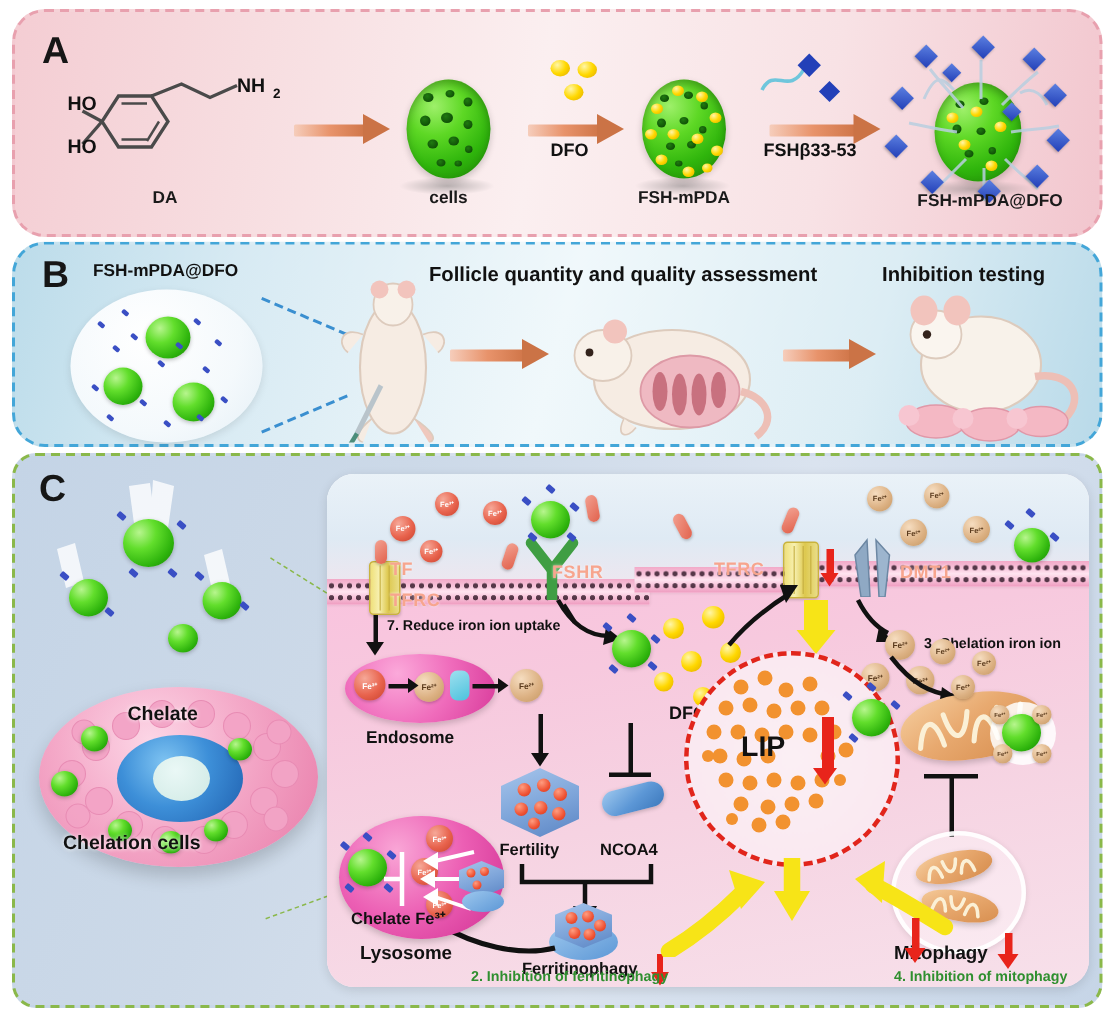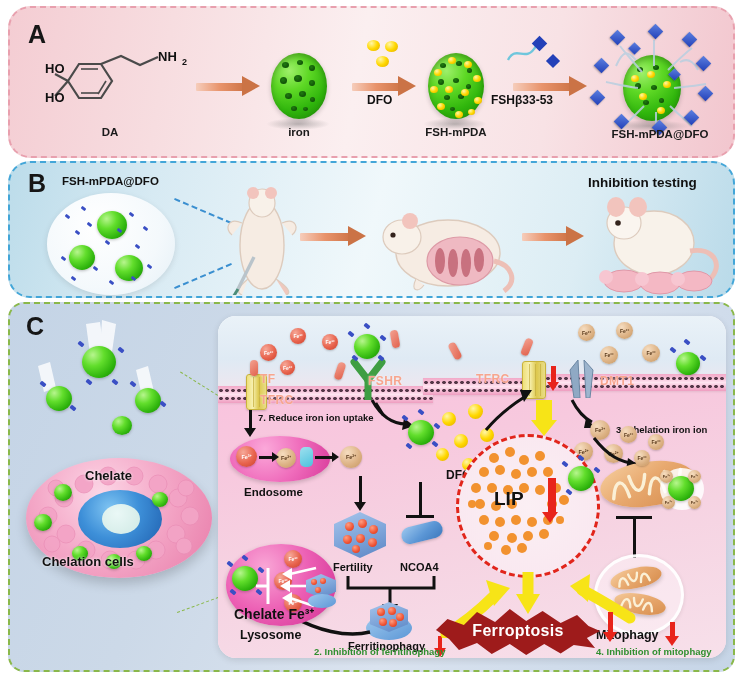--- a/index.html
+++ b/index.html
@@ -169,21 +169,21 @@
     <div class="pore" style="left:38px;top:12px;width:6px;height:6px;"></div>
     <div class="pore" style="left:9px;top:24px;width:7px;height:7px;"></div>
     <div class="pore" style="left:23px;top:22px;width:8px;height:7px;"></div>
     <div class="pore" style="left:38px;top:27px;width:6px;height:6px;"></div>
     <div class="pore" style="left:14px;top:40px;width:7px;height:6px;"></div>
     <div class="pore" style="left:28px;top:38px;width:7px;height:6px;"></div>
     <div class="pore" style="left:39px;top:44px;width:5px;height:5px;"></div>
     <div class="pore" style="left:20px;top:53px;width:6px;height:5px;"></div>
     <div class="pore" style="left:32px;top:54px;width:5px;height:4px;"></div>
   </div>
-  <span class="cap" style="left:249px;top:118px;width:80px;">iron</span>
+  <span class="cap" style="left:249px;top:118px;width:80px;">cells</span>
 
   <div class="ydot" style="left:357px;top:32px;width:13px;height:11px;"></div>
   <div class="ydot" style="left:375px;top:33px;width:13px;height:11px;"></div>
   <div class="ydot" style="left:366px;top:48px;width:13px;height:11px;"></div>
   <div class="arrowS" style="left:342px;top:72px;width:64px;">
     <div class="shaft"></div>
       <div class="head"></div>
   </div>
   <span class="alab" style="left:357px;top:85px;">DFO</span>
 
@@ -214,21 +214,21 @@
 
   <svg style="position:absolute;left:494px;top:26px;" width="66" height="40">
     <path d="M4 26 C12 10, 22 30, 32 12" stroke="#6fc6dc" stroke-width="2.4" fill="none"></path>
     <rect x="30" y="4" width="11" height="11" fill="#2340b8" transform="rotate(45 35.5 9.5)"></rect>
     <rect x="44" y="22" width="10" height="10" fill="#2340b8" transform="rotate(45 49 27)"></rect>
   </svg>
   <div class="arrowS" style="left:503px;top:72px;width:74px;">
     <div class="shaft"></div>
       <div class="head"></div>
   </div>
-  <span class="alab" style="left:481px;top:85px;">FSHβ33-53</span>
+  <span class="alab" style="left:499px;top:85px;">FSHβ33-53</span>
 
   <div class="shadow" style="left:600px;top:112px;width:80px;height:12px;"></div>
   <div class="sphere" style="left:613px;top:47px;width:58px;height:66px;">
     <div class="pore" style="left:14px;top:12px;width:6px;height:5px;"></div>
     <div class="pore" style="left:30px;top:10px;width:6px;height:5px;"></div>
     <div class="pore" style="left:12px;top:28px;width:6px;height:6px;"></div>
     <div class="pore" style="left:28px;top:30px;width:6px;height:5px;"></div>
     <div class="pore" style="left:20px;top:45px;width:6px;height:5px;"></div>
     <div class="pore" style="left:36px;top:43px;width:5px;height:5px;"></div>
     <div class="ydot" style="left:8px;top:20px;width:8px;height:7px;"></div>
@@ -305,20 +305,21 @@
     <path d="M30 96 C20 104, 18 110, 24 112" fill="#f6ece3" stroke="#ddcbbd" stroke-width="1.2"></path>
     <path d="M58 96 C70 104, 74 110, 68 112" fill="#efc8bd" stroke="#ddcbbd" stroke-width="1.2"></path>
     <line x1="36" y1="74" x2="20" y2="106" stroke="#b9c4cb" stroke-width="3.4"></line>
     <line x1="20" y1="106" x2="14" y2="116" stroke="#4c8d7a" stroke-width="3"></line>
   </svg>
 
   <div class="arrowS" style="left:290px;top:67px;width:66px;">
     <div class="shaft"></div>
       <div class="head"></div>
   </div>
+  <span style="position:absolute;left:276px;top:12px;font-size:13.5px;font-weight:bold;color:#111;">Follicle quantity and quality assessment</span>
 
   <svg style="position:absolute;left:366px;top:36px;" width="140" height="98">
     <ellipse cx="72" cy="54" rx="52" ry="33" fill="#f6ece3" stroke="#ddcbbd" stroke-width="1.4"></ellipse>
     <ellipse cx="26" cy="38" rx="19" ry="17" fill="#f8f1e9" stroke="#ddcbbd" stroke-width="1.2"></ellipse>
     <ellipse cx="34" cy="22" rx="8" ry="8" fill="#f2c4bd"></ellipse>
     <circle cx="17" cy="36" r="2.6" fill="#33231c"></circle>
     <path d="M118 62 C136 66, 142 82, 128 92" stroke="#edbfb6" stroke-width="5" fill="none"></path>
     <ellipse cx="84" cy="62" rx="33" ry="24" fill="#efb9c2" stroke="#dd9aa6" stroke-width="1.2"></ellipse>
     <g fill="#c8717f">
       <ellipse cx="64" cy="62" rx="5" ry="13"></ellipse>
@@ -662,21 +663,21 @@
     <path d="M14 12 L14 48" stroke="#fff" stroke-width="3"></path>
     <path d="M14 30 L2 30" stroke="#fff" stroke-width="3"></path>
   </svg>
   <div class="ferritin" style="left:88px;top:258px;width:30px;height:24px;">
     <div class="fdot" style="left:5px;top:5px;width:6px;height:6px;"></div>
     <div class="fdot" style="left:14px;top:4px;width:6px;height:6px;"></div>
     <div class="fdot" style="left:9px;top:13px;width:6px;height:6px;"></div>
   </div>
   <div style="position:absolute;left:90px;top:278px;width:28px;height:14px;border-radius:50%;
               background:linear-gradient(150deg,#9ec8ee,#5c97d6);"></div>
-  <span style="position:absolute;left:16px;top:288px;font-size:14px;font-weight:bold;color:#111;">Chelate Fe³⁺</span>
+  <span style="position:absolute;left:16px;top:288px;font-size:11px;font-weight:bold;color:#111;">Chelate Fe³⁺</span>
   <span style="position:absolute;left:22px;top:312px;font-size:12.5px;font-weight:bold;color:#111;">Lysosome</span>
 
   <svg style="position:absolute;left:372px;top:118px;" width="52" height="40">
     <path d="M4 4 C18 22, 30 28, 46 30" stroke="#111" stroke-width="3" fill="none"></path>
     <polygon points="38,24 50,32 36,36" fill="#111"></polygon>
   </svg>
   <div class="nano" style="left:350px;top:150px;width:26px;height:25px;"></div>
   <div class="bspeck" style="left:344px;top:146px;width:6px;height:4px;"></div>
   <div class="bspeck" style="left:376px;top:152px;width:6px;height:4px;"></div>
   <div class="bspeck" style="left:360px;top:140px;width:6px;height:4px;"></div>
@@ -734,21 +735,18 @@
 
   <svg style="position:absolute;left:190px;top:256px;" width="230" height="66">
     <path d="M38 62 C58 50, 72 38, 86 24" stroke="#f7e417" stroke-width="11" fill="none" stroke-linecap="round"></path>
     <polygon points="78,8 102,16 86,34" fill="#f7e417"></polygon>
     <path d="M120 0 L120 26" stroke="#f7e417" stroke-width="11" fill="none"></path>
     <polygon points="108,22 132,22 120,42" fill="#f7e417"></polygon>
     <path d="M222 46 C206 36, 190 26, 174 18" stroke="#f7e417" stroke-width="11" fill="none" stroke-linecap="round"></path>
     <polygon points="182,2 162,14 180,30" fill="#f7e417"></polygon>
   </svg>
 
-  <div id="ferro" style="left:218px;top:290px;width:164px;height:50px;">
-    <span>Ferroptosis</span>
-  </div>
   <div class="redarrow" style="left:390px;top:296px;height:22px;width:5px;"></div>
   <div class="redhead" style="left:385px;top:316px;border-left-width:7px;border-right-width:7px;border-top-width:10px;"></div>
 
   <span class="greenstep" style="left:96px;top:330px;">2. Inhibition of ferritinophagy</span>
   <span class="greenstep" style="left:378px;top:330px;">4. Inhibition of mitophagy</span>
 </div>
 
 </body></html>

